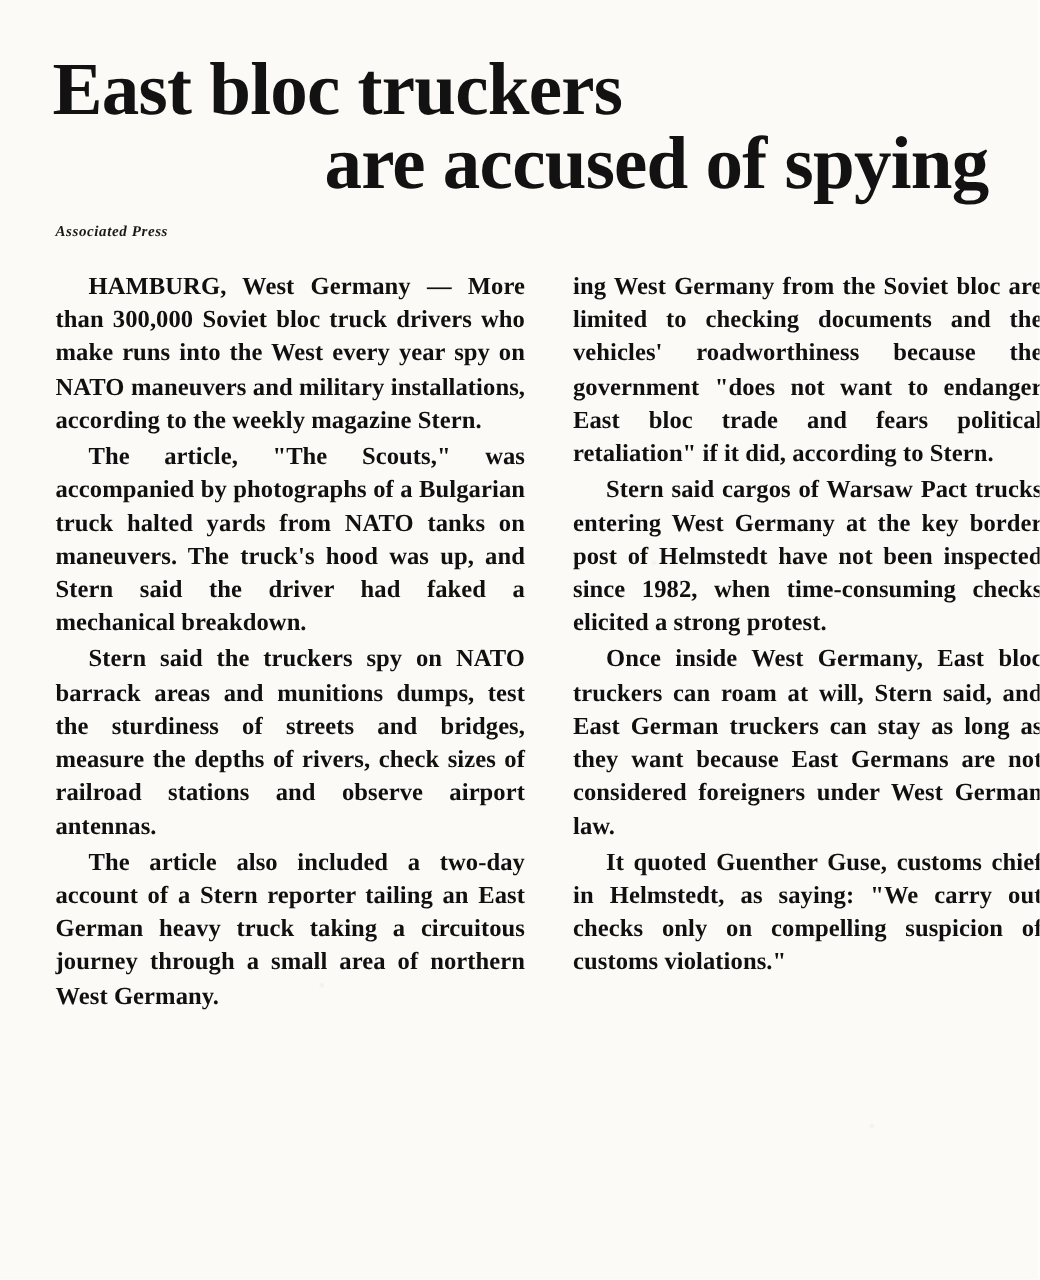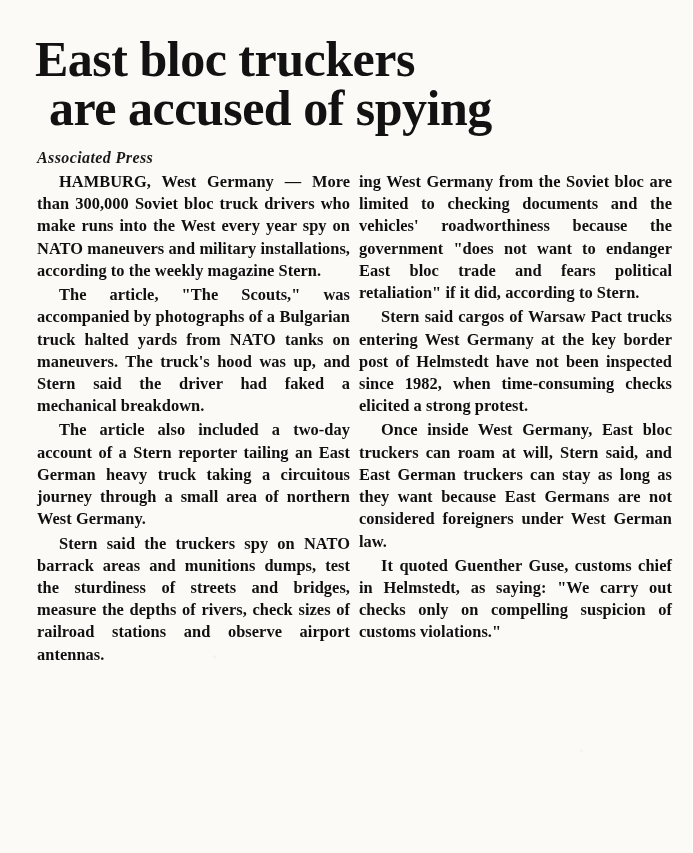--- a/index.html
+++ b/index.html
@@ -39,37 +39,39 @@
     letter-spacing: -0.5px;
     color: #121212;
     text-rendering: optimizeLegibility;
   }
   .headline .line {
     display: block;
     white-space: nowrap;
   }
   .headline .line2 {
     padding-left: 14px;
+    text-align: right;
   }
 
   .byline {
     margin: 16px 0 0 20px;
     font-family: "Liberation Serif", serif;
     font-weight: bold;
     font-style: italic;
-    font-size: 16px;
+    font-size: 10px;
     letter-spacing: 0.4px;
     color: #1a1a1a;
   }
 
   .columns {
     display: flex;
-    gap: 9px;
+    gap: 32px;
     padding: 4px 16px 0 20px;
     box-sizing: border-box;
+    margin-top: 16px;
   }
   .col {
     width: 313px;
     flex: 0 0 313px;
   }
   .col p {
     margin: 0 0 2px 0;
     font-family: "Liberation Serif", serif;
     font-weight: bold;
     font-size: 16.4px;
@@ -101,22 +103,22 @@
     <span class="line line2">are accused of spying</span>
   </h1>
 
   <div class="byline">Associated Press</div>
 
   <div class="columns">
 
     <div class="col">
       <p class="indent">HAMBURG, West Germany — More than 300,000 Soviet bloc truck drivers who make runs into the West every year spy on NATO maneuvers and military installations, according to the weekly magazine Stern.</p>
       <p class="indent">The article, "The Scouts," was accompanied by photographs of a Bulgarian truck halted yards from NATO tanks on maneuvers. The truck's hood was up, and Stern said the driver had faked a mechanical breakdown.</p>
+      <p class="indent">Stern said the truckers spy on NATO barrack areas and munitions dumps, test the sturdiness of streets and bridges, measure the depths of rivers, check sizes of railroad stations and observe airport antennas.</p>
       <p class="indent">The article also included a two-day account of a Stern reporter tailing an East German heavy truck taking a circuitous journey through a small area of northern West Germany.</p>
-      <p class="indent">Stern said the truckers spy on NATO barrack areas and munitions dumps, test the sturdiness of streets and bridges, measure the depths of rivers, check sizes of railroad stations and observe airport antennas.</p>
     </div>
 
     <div class="col">
       <p class="noindent">ing West Germany from the Soviet bloc are limited to checking documents and the vehicles' roadworthiness because the government "does not want to endanger East bloc trade and fears political retaliation" if it did, according to Stern.</p>
       <p class="indent">Stern said cargos of Warsaw Pact trucks entering West Germany at the key border post of Helmstedt have not been inspected since 1982, when time-consuming checks elicited a strong protest.</p>
       <p class="indent">Once inside West Germany, East bloc truckers can roam at will, Stern said, and East German truckers can stay as long as they want because East Germans are not considered foreigners under West German law.</p>
       <p class="indent">It quoted Guenther Guse, customs chief in Helmstedt, as saying: "We carry out checks only on compelling suspicion of customs violations."</p>
     </div>
 
   </div>

